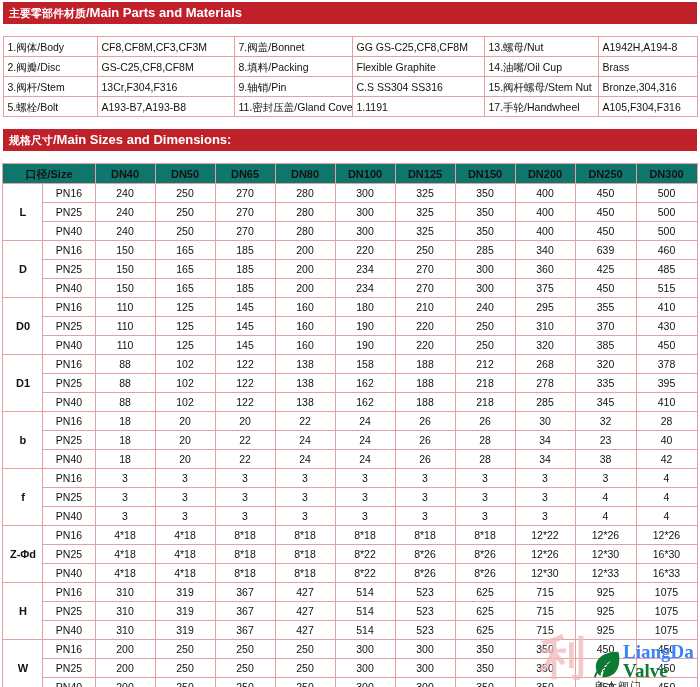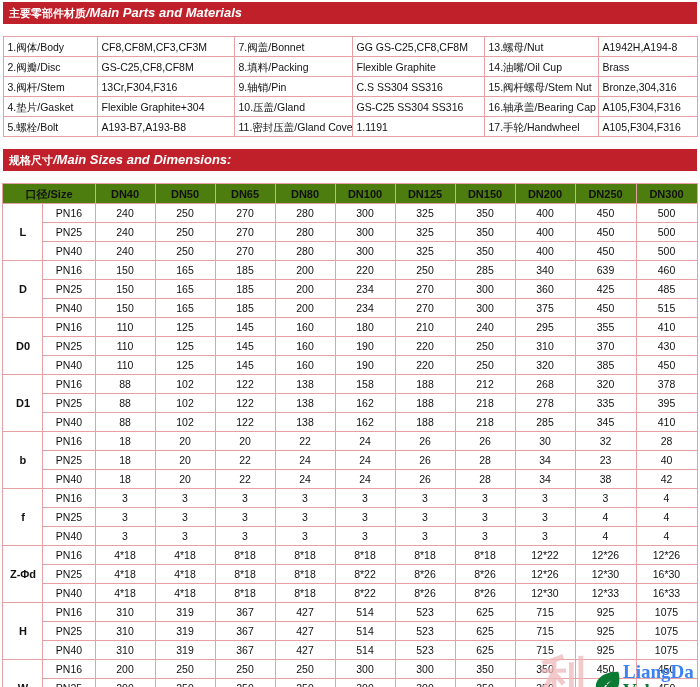--- a/index.html
+++ b/index.html
@@ -29,21 +29,21 @@
     color: #ffffff;
     font-weight: bold;
     padding: 3px 6px;
     box-sizing: border-box;
     width: 694px;
     margin: 3px auto 0 auto;
     line-height: 15px;
   }
   .section-head.first { margin-top: 2px; }
   .section-head .cn { font-size: 11px; }
-  .section-head .en { font-size: 13px; font-style: italic; }
+  .section-head .en { font-size: 13px; }
 
   
   table {
     border-collapse: collapse;
     width: 694px;
     margin: 12px auto;
     table-layout: fixed;
   }
   td, th {
     border: 1px solid #e6a0a4;
@@ -58,21 +58,21 @@
   .parts-table td {
     height: 20px;
     white-space: nowrap;
     overflow: hidden;
   }
   .parts-table .name { text-align: left; }
   .parts-table .mat  { text-align: left; }
 
   
   .dims-table th {
-    background: #4d7c0f;
+    background: #0f766e;
     font-weight: bold;
     text-align: center;
     height: 20px;
     font-size: 11px;
   }
   .dims-table td {
     text-align: center;
     height: 19px;
   }
   .dims-table td.rowlabel {
@@ -175,28 +175,20 @@
       </tr>
       <tr>
         <td class="name">3.阀杆/Stem</td>
         <td class="mat">13Cr,F304,F316</td>
         <td class="name">9.轴销/Pin</td>
         <td class="mat">C.S SS304 SS316</td>
         <td class="name">15.阀杆螺母/Stem Nut</td>
         <td class="mat">Bronze,304,316</td>
       </tr>
       <tr>
-        <td class="name">4.垫片/Gasket</td>
-        <td class="mat">Flexible Graphite+304</td>
-        <td class="name">10.压盖/Gland</td>
-        <td class="mat">GS-C25 SS304 SS316</td>
-        <td class="name">16.轴承盖/Bearing Cap</td>
-        <td class="mat">A105,F304,F316</td>
-      </tr>
-      <tr>
         <td class="name">5.螺栓/Bolt</td>
         <td class="mat">A193-B7,A193-B8</td>
         <td class="name">11.密封压盖/Gland Cover</td>
         <td class="mat">1.1191</td>
         <td class="name">17.手轮/Handwheel</td>
         <td class="mat">A105,F304,F316</td>
       </tr>
     </tbody>
   </table>
 

